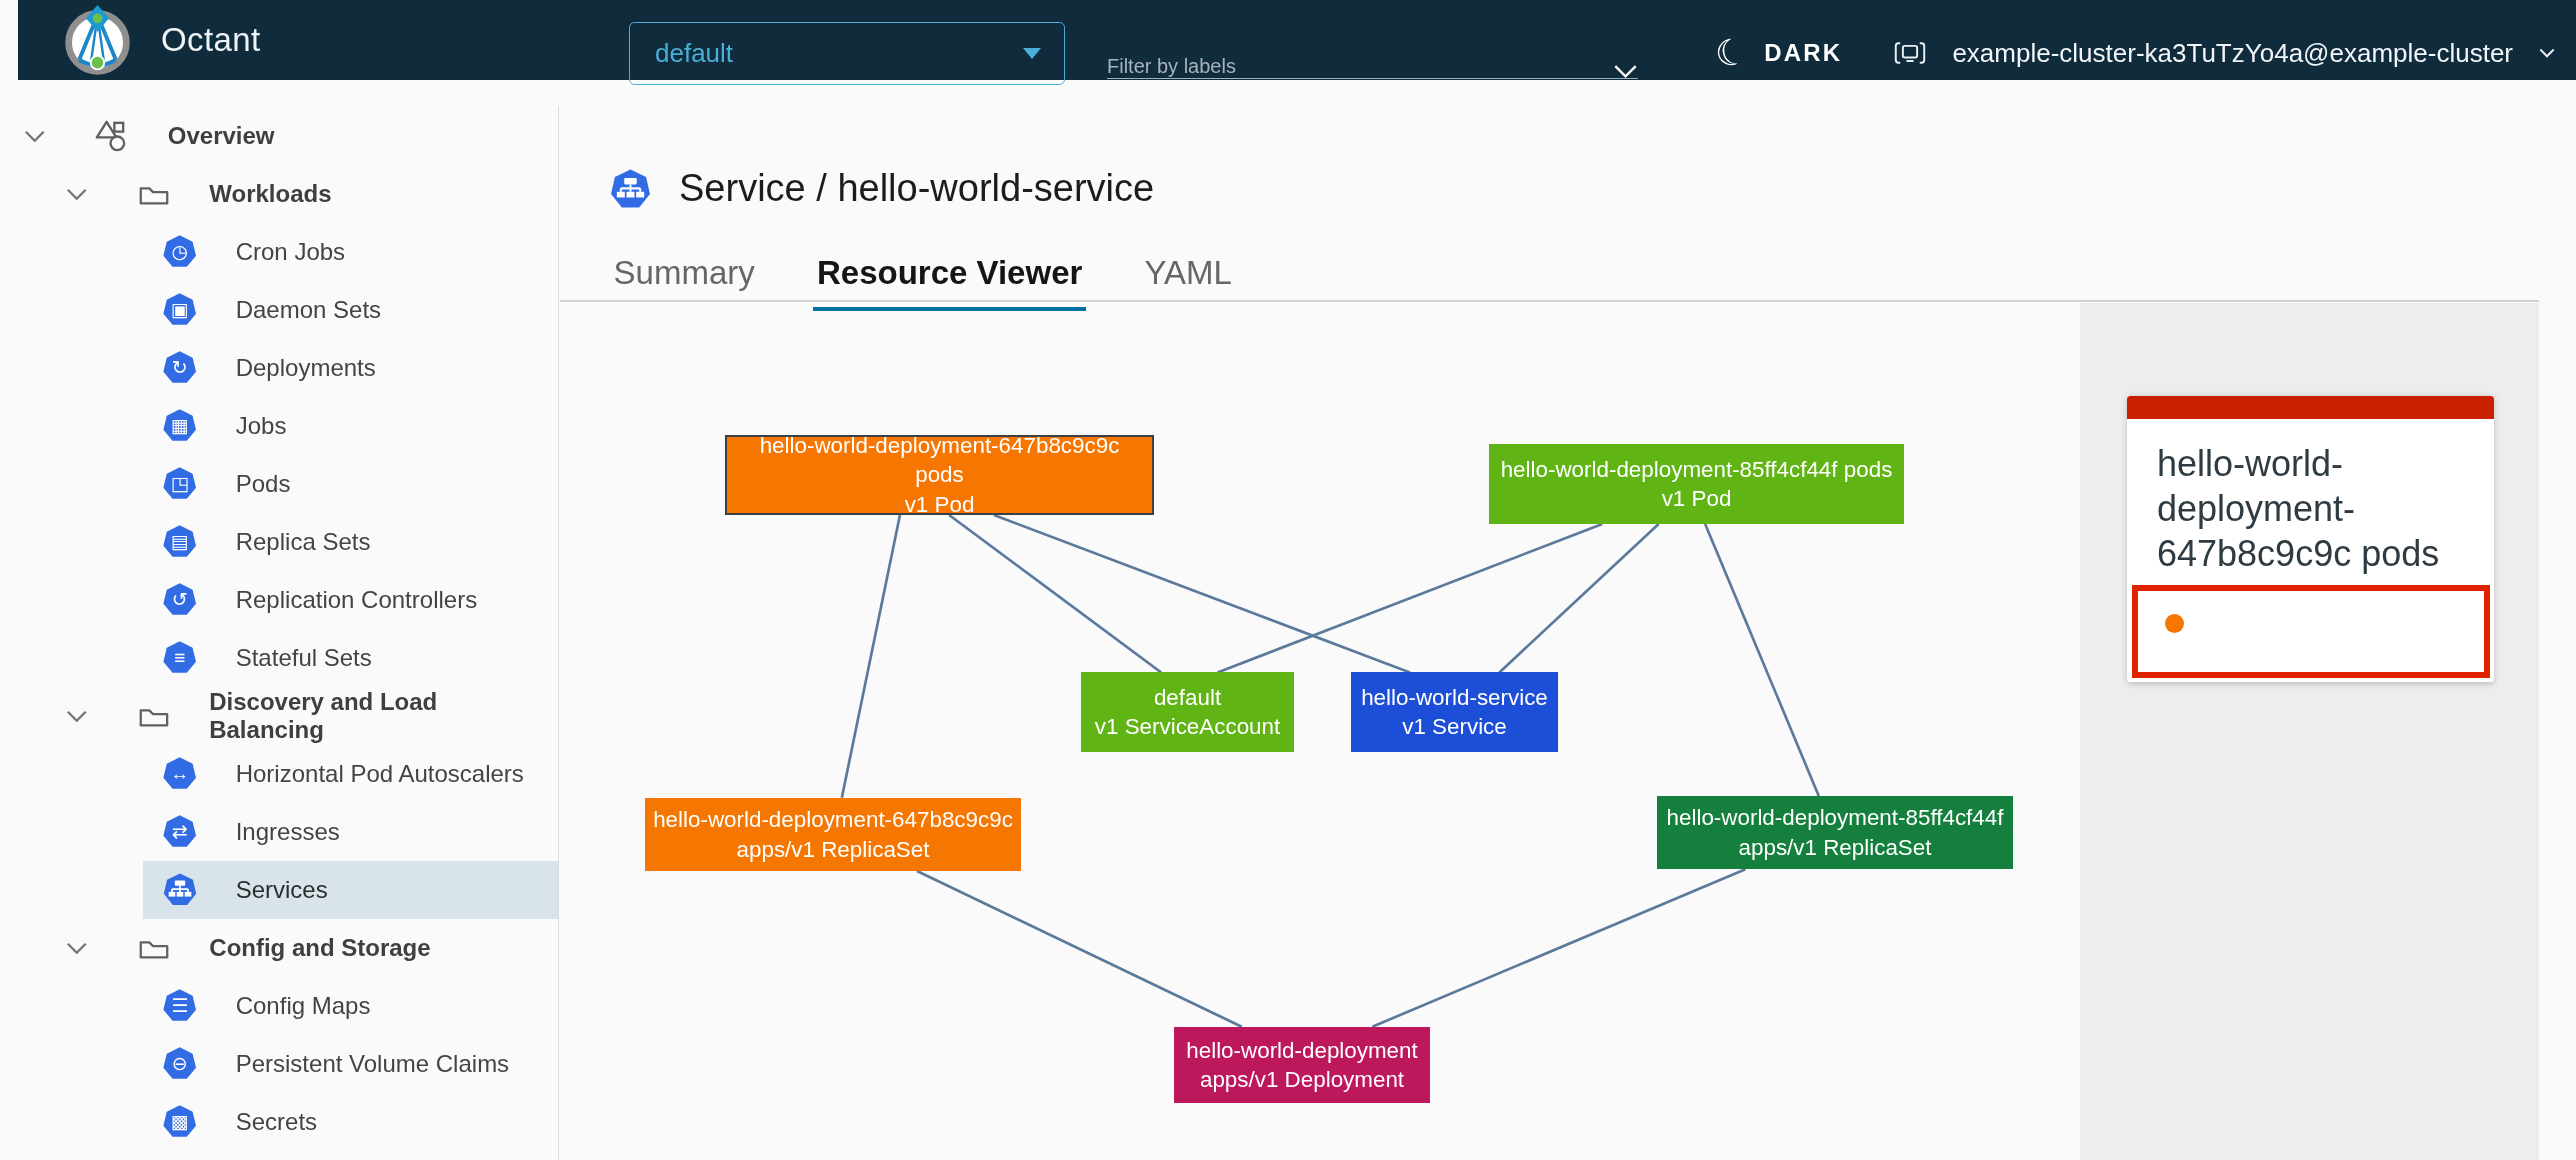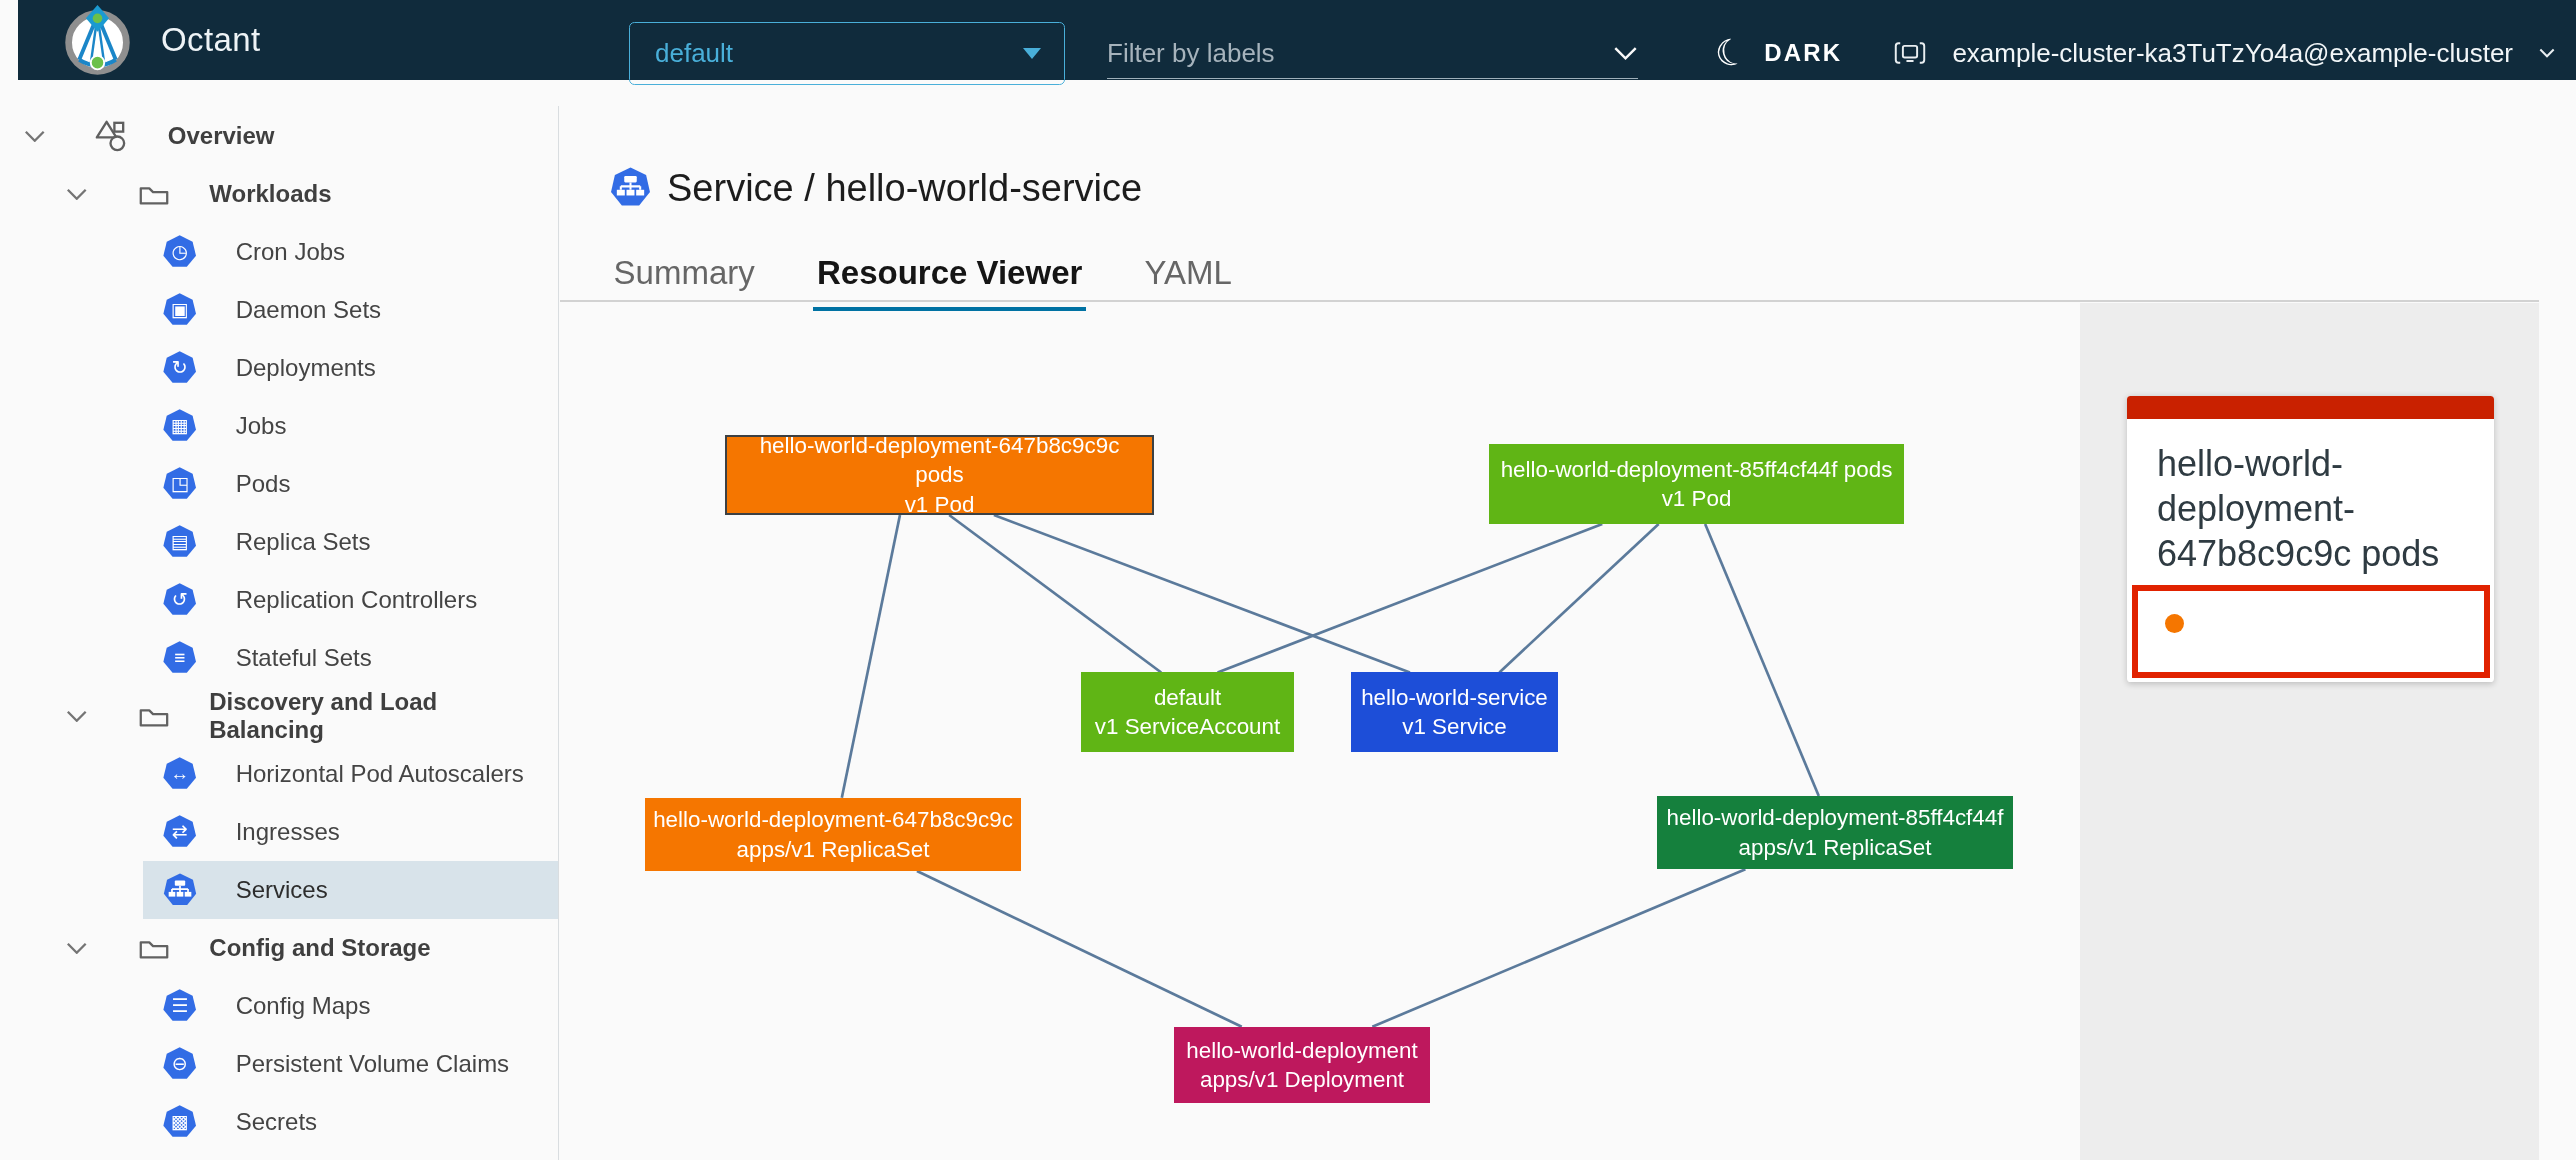--- a/index.html
+++ b/index.html
@@ -11,22 +11,22 @@
             background:var(--header_bg); display:flex; align-items:center; z-index:30; }
   .logo-wrap { margin-left:41px; width:77px; height:77px; display:flex; align-items:center; justify-content:center; }
   .app-title { margin-left:25px; font-size:33px; color:#eef3f6; letter-spacing:0.4px; }
   .ns-select { position:absolute; left:611px; top:21.5px; width:436px; height:63px;
                border:1.8px solid var(--accent_blue); border-radius:5.4px; color:var(--accent_blue);
                font-size:26px; display:flex; align-items:center; padding:0 25px; cursor:pointer; }
   .ns-caret { position:absolute; right:23px; top:25px; width:0; height:0;
               border-left:9.8px solid transparent; border-right:9.8px solid transparent;
               border-top:11.6px solid var(--accent_blue); }
   .filter { position:absolute; left:1089px; top:29px; width:531px; height:50px;
-            border-bottom:1.8px solid #9fb0ba; display:flex; align-items:center;
-            justify-content:space-between; color:#a6b3bc; font-size:26px; }
+            border-bottom:1.8px solid #9fb0ba; display:flex; align-items:flex-end;
+            justify-content:space-between; color:#a6b3bc; font-size:20px; }
   .header-right { position:absolute; right:39px; top:0; height:106px; display:flex; align-items:center; gap:52px; }
   .theme-toggle { display:flex; align-items:center; gap:14.3px; color:#fff; font-size:24px;
                   font-weight:700; letter-spacing:2.2px; cursor:pointer; }
   .moon { font-size:36px; font-weight:400; transform:rotate(-14deg); line-height:1; }
   .context { display:flex; align-items:center; gap:26px; color:#f2f6f8; font-size:26px; cursor:pointer; }
 
   
   .sidebar { position:fixed; left:0; top:106px; bottom:0; width:559px; background:#fafafa;
              border-right:0.9px solid #d9dde0; padding-top:0.9px; z-index:20; }
   .nav-row { height:58px; display:flex; align-items:center; font-size:24px; color:#454545; cursor:pointer;gap:24px; }
@@ -39,21 +39,21 @@
   .lvl1 .lbl { margin-left:14.3px; }
   .lvl2 { margin-left:143px; padding-left:19.7px; color:#444; }
   .lvl2 .lbl { margin-left:15px; }
   .lvl2.selected { background:var(--sidebar_selected_bg); color:#2d2d2d; }
   .badge { width:34px; height:34px; background:var(--k8s_icon_blue); color:#fff;
            clip-path:polygon(50% 1%,88% 20%,98% 61%,71% 94%,29% 94%,2% 61%,12% 20%);
            display:flex; align-items:center; justify-content:center; font-size:19px; flex:none; }
 
   
   .main { position:fixed; left:560px; top:106px; right:0; bottom:0; background:#fafafa; }
-  .title-row { position:absolute; left:50px; top:61px; display:flex; align-items:flex-start; gap:16px; }
+  .title-row { position:absolute; left:50px; top:61px; display:flex; align-items:flex-end; gap:28px; }
   .page-title { font-size:38px; color:#1c1c1c; font-weight:400; }
   .tabs { position:absolute; left:50px; top:148px; display:flex; }
   .tab { font-size:33px; color:#666; margin-right:55px; padding:0 3.6px 15px; cursor:pointer; }
   .tab.active { color:#151515; font-weight:700; border-bottom:4.5px solid var(--tab_active_underline); }
   .tab-divider { position:absolute; left:0; top:194px; width:1979px; height:1.8px; background:#d2d2d2; }
 
   .graph { position:absolute; left:0; top:196px; width:1520px; height:859px; }
   .edges { position:absolute; left:0; top:0; width:100%; height:100%; }
   .gnode { position:absolute; color:#fff; font-size:22.4px; line-height:29.5px; padding:0 5.4px;
            display:flex; flex-direction:column; align-items:center; justify-content:center;

